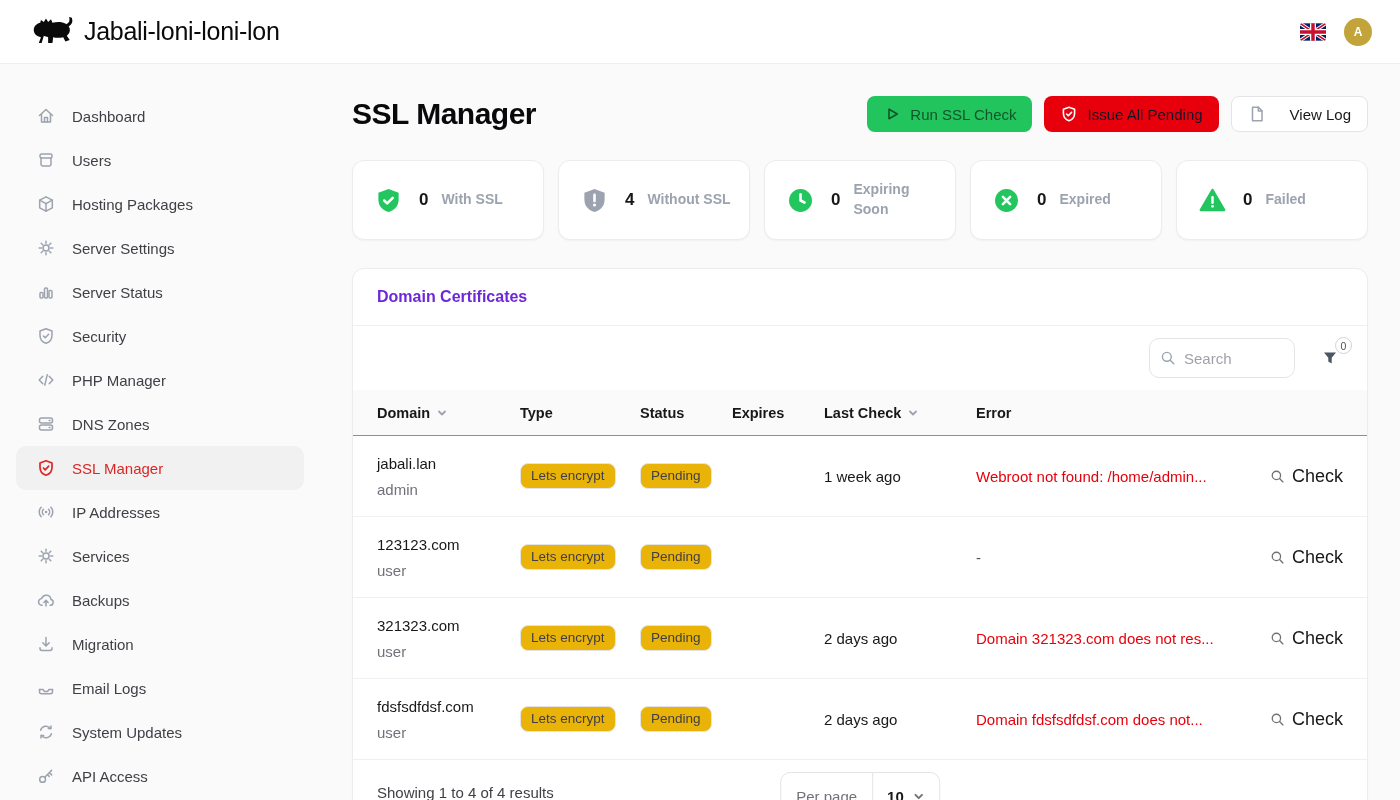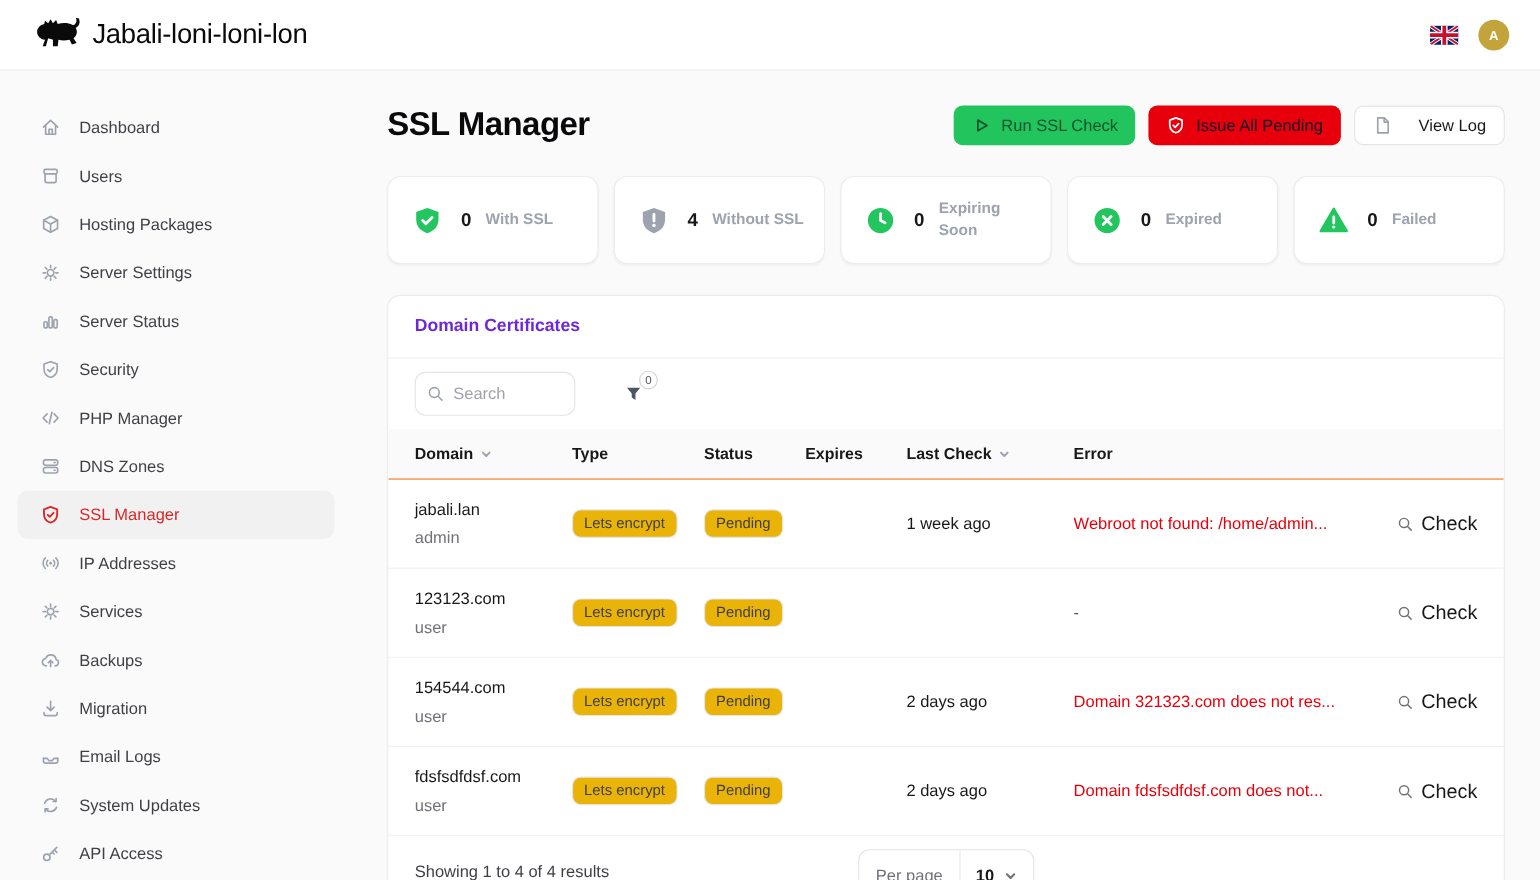--- a/index.html
+++ b/index.html
@@ -63,22 +63,22 @@
   .stat-num { font-size:17px; font-weight:700; color:#18181b; margin-left:17px; }
   .stat-label { font-size:14px; font-weight:700; color:#9ca3af; margin-left:13px; width:86px; line-height:1.4; }
   
   .card {
     margin-top:28px; background:#fff; border:1px solid #ececf0; border-radius:12px 12px 0 0;
     box-shadow:0 1px 2px rgba(0,0,0,.04); overflow:hidden;
   }
   .card-head { padding:19px 24px; border-bottom:1px solid #f0f0f1; }
   .card-title { font-size:16px; font-weight:700; color:#6d28d9; }
   .toolbar {
-    height:64px; display:flex; align-items:center; justify-content:flex-start;
-    padding:0 28px 0 24px; gap:44px;
+    height:64px; display:flex; align-items:center; justify-content:flex-end;
+    padding:0 28px 0 24px; gap:26px;
   }
   .search-box { position:relative; width:146px; }
   .search-box svg { position:absolute; left:11px; top:12px; width:16px; height:16px; stroke:#9ca3af; fill:none; stroke-width:1.6; stroke-linecap:round; }
   .search-input {
     width:100%; height:40px; border:1px solid #e4e4e7; border-radius:10px;
     padding:0 10px 0 34px; font-family:inherit; font-size:15px; color:#18181b; outline:none; background:#fff;
   }
   .search-input::placeholder { color:#a1a1aa; }
   .filter-wrap { position:relative; cursor:pointer; width:18px; height:18px; }
   .filter-wrap svg { width:18px; height:18px; }
@@ -462,21 +462,21 @@
           <svg viewBox="0 0 18 18">
               <circle cx="7.7" cy="7.7" r="5"></circle>
               <path d="M11.5 11.5 L15.5 15.5"></path>
             </svg>
           <span>Check</span>
         </div>
       </div>
 
       <div class="tbl-grid tbl-row">
         <div class="cell-domain">
-          <div class="dname">154544.com</div>
+          <div class="dname">321323.com</div>
           <div class="downer">user</div>
         </div>
         <div><span class="pill">Lets encrypt</span></div>
         <div><span class="pill">Pending</span></div>
         <div></div>
         <div class="cell-check">2 days ago</div>
         <div class="cell-error">Domain 321323.com does not res...</div>
         <div class="row-action">
           <svg viewBox="0 0 18 18">
               <circle cx="7.7" cy="7.7" r="5"></circle>

